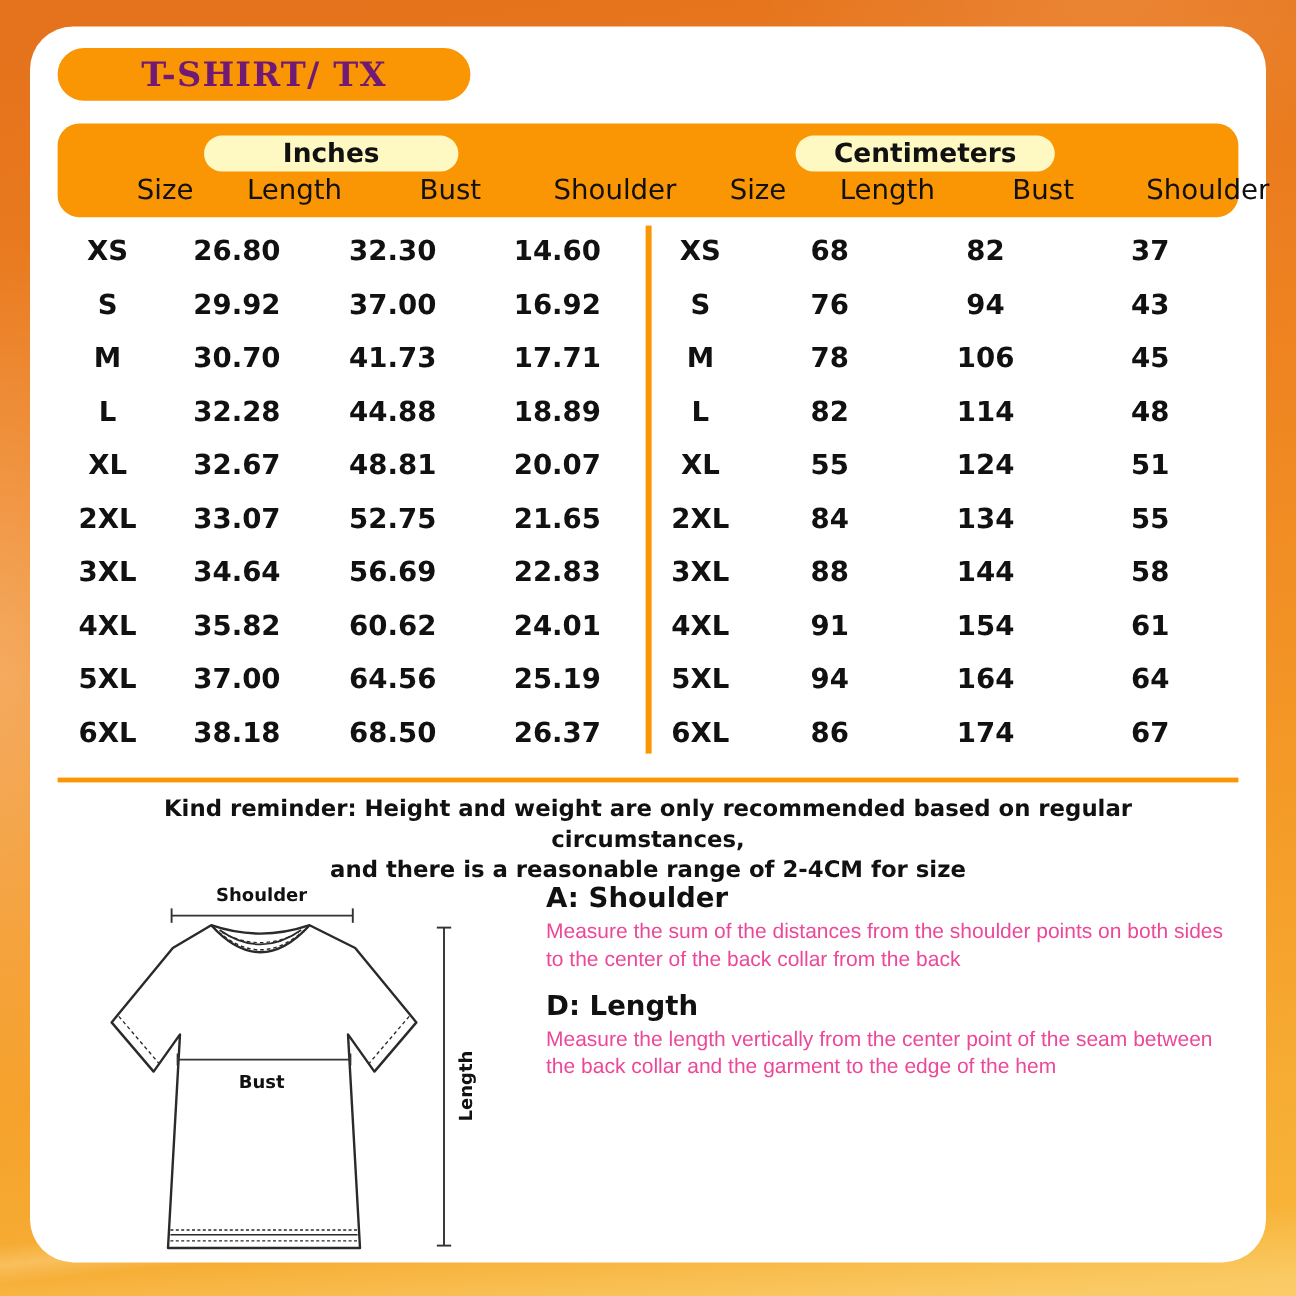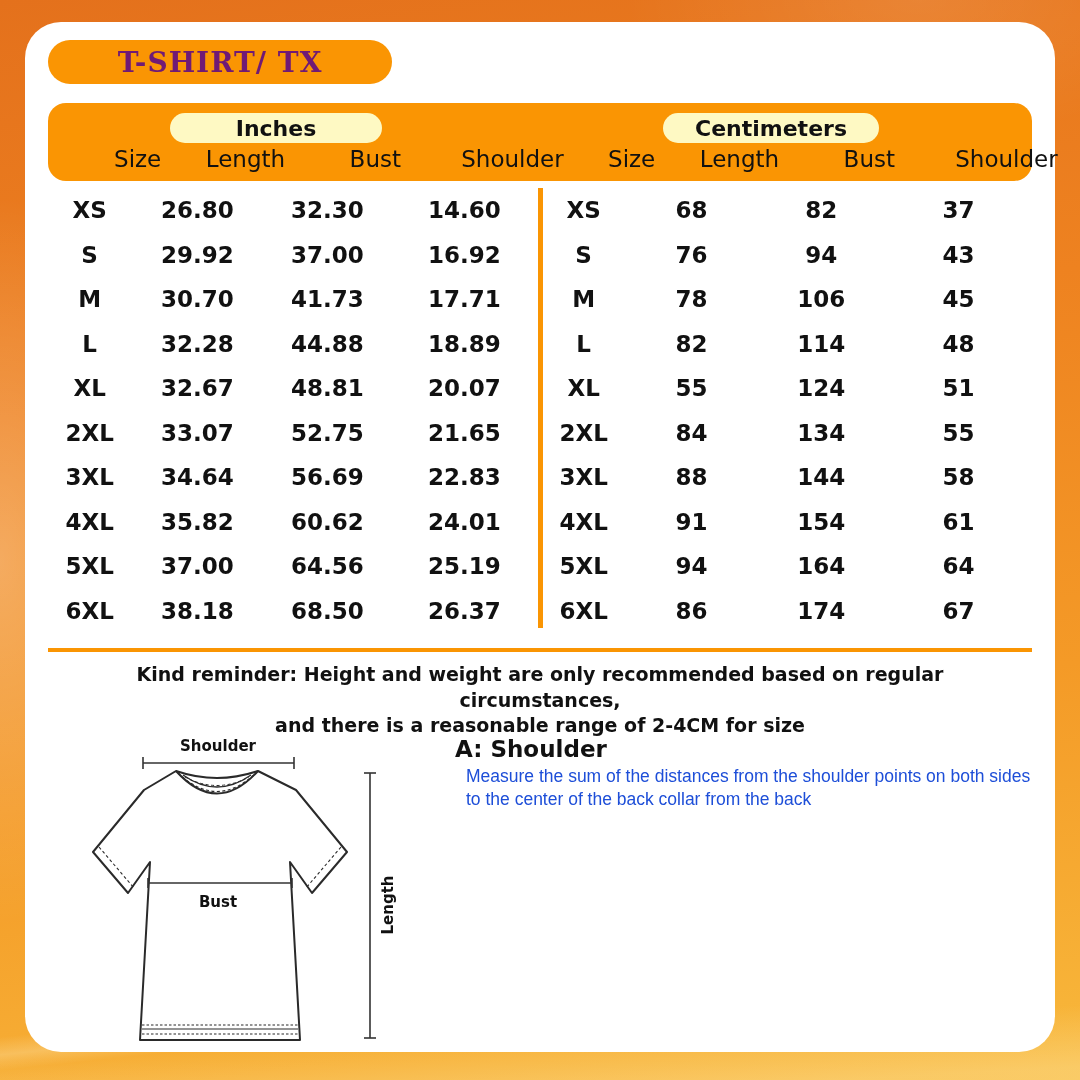--- a/index.html
+++ b/index.html
@@ -40,21 +40,21 @@
 
   .reminder{position:absolute;left:55px;top:640px;width:920px;text-align:center;
       font-weight:700;font-size:19px;line-height:1.35;}
 
   .diagram{position:absolute;left:60px;top:713px;}
   .diagram text{font-family:"DejaVu Sans",sans-serif;font-weight:700;fill:#111;}
 
   .guide{position:absolute;left:430px;top:714px;width:578px;font-family:"Liberation Sans",sans-serif;}
   .guide-item{margin-bottom:15px;}
   .guide-h{font-weight:700;font-size:23px;margin-bottom:3px;font-family:"DejaVu Sans",sans-serif;}
-  .guide-b{font-size:17.5px;line-height:1.3;color:#1d4ed8;margin-left:11px;}
+  .guide-b{font-size:17.5px;line-height:1.3;color:#ec4899;}
 </style>
 </head>
 <body>
 
 <div class="bg">
   <div class="bottom-waves"></div>
 
   <div class="card">
 
     <div class="title-pill">
@@ -245,16 +245,20 @@
       <line x1="279" y1="38" x2="291" y2="38" stroke="#333" stroke-width="1.6"></line>
       <line x1="279" y1="303" x2="291" y2="303" stroke="#333" stroke-width="1.6"></line>
       <text x="308" y="170" font-size="15" text-anchor="middle" transform="rotate(-90 308 170)">Length</text>
     </svg>
 
     <div class="guide">
         <div class="guide-item">
           <div class="guide-h">A: Shoulder</div>
           <div class="guide-b">Measure the sum of the distances from the shoulder points on both sides to the center of the back collar from the back</div>
         </div>
+        <div class="guide-item">
+          <div class="guide-h">D: Length</div>
+          <div class="guide-b">Measure the length vertically from the center point of the seam between the back collar and the garment to the edge of the hem</div>
+        </div>
       </div>
 
   </div>
 </div>
 
 </body></html>

